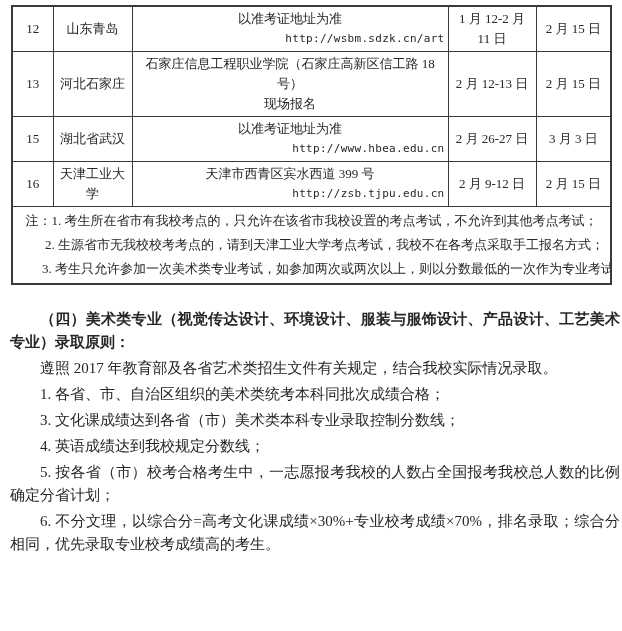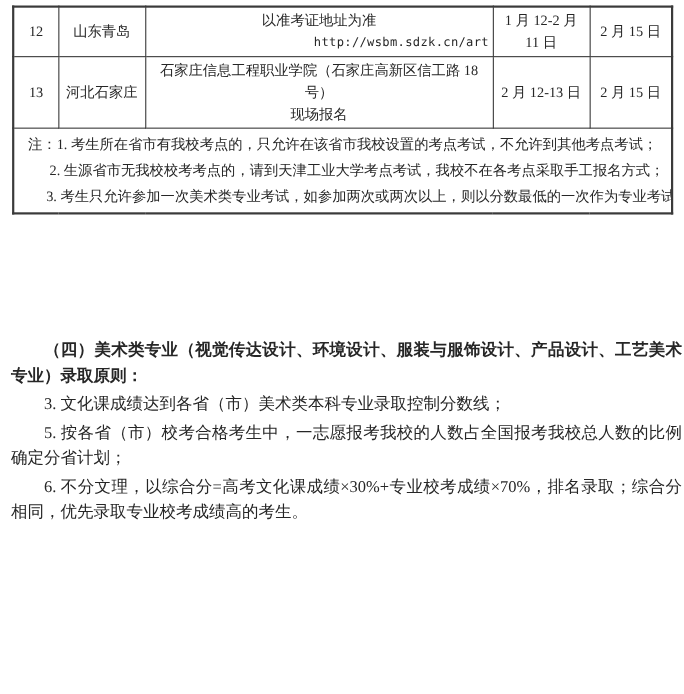--- a/index.html
+++ b/index.html
@@ -105,29 +105,52 @@
         <td>13</td>
         <td>河北石家庄</td>
         <td>
           <div class="addr-line">石家庄信息工程职业学院（石家庄高新区信工路 18 号）</div>
           <div class="addr-line">现场报名</div>
         </td>
         <td>2 月 12-13 日</td>
         <td>2 月 15 日</td>
       </tr>
       <tr>
+        <td>15</td>
+        <td>湖北省武汉</td>
+        <td>
+          <div class="addr-line">以准考证地址为准</div>
+          <div class="addr-line url">http://www.hbea.edu.cn</div>
+        </td>
+        <td>2 月 26-27 日</td>
+        <td>3 月 3 日</td>
+      </tr>
+      <tr>
+        <td>16</td>
+        <td>天津工业大学</td>
+        <td>
+          <div class="addr-line">天津市西青区宾水西道 399 号</div>
+          <div class="addr-line url">http://zsb.tjpu.edu.cn</div>
+        </td>
+        <td>2 月 9-12 日</td>
+        <td>2 月 15 日</td>
+      </tr>
+      <tr>
         <td class="notes-cell" colspan="5">
           <div class="note-line">注：1. 考生所在省市有我校考点的，只允许在该省市我校设置的考点考试，不允许到其他考点考试；</div>
           <div class="note-line indented">2. 生源省市无我校校考考点的，请到天津工业大学考点考试，我校不在各考点采取手工报名方式；</div>
           <div class="note-line indented">3. 考生只允许参加一次美术类专业考试，如参加两次或两次以上，则以分数最低的一次作为专业考试成绩。</div>
         </td>
       </tr>
     </tbody>
   </table>
 
   <div class="article">
     <p class="heading">（四）美术类专业（视觉传达设计、环境设计、服装与服饰设计、产品设计、工艺美术专业）录取原则：</p>
+    <p>遵照 2017 年教育部及各省艺术类招生文件有关规定，结合我校实际情况录取。</p>
+    <p>1. 各省、市、自治区组织的美术类统考本科同批次成绩合格；</p>
     <p>3. 文化课成绩达到各省（市）美术类本科专业录取控制分数线；</p>
+    <p>4. 英语成绩达到我校规定分数线；</p>
     <p>5. 按各省（市）校考合格考生中，一志愿报考我校的人数占全国报考我校总人数的比例确定分省计划；</p>
     <p>6. 不分文理，以综合分=高考文化课成绩×30%+专业校考成绩×70%，排名录取；综合分相同，优先录取专业校考成绩高的考生。</p>
   </div>
 
 </div>
 
 </body></html>

